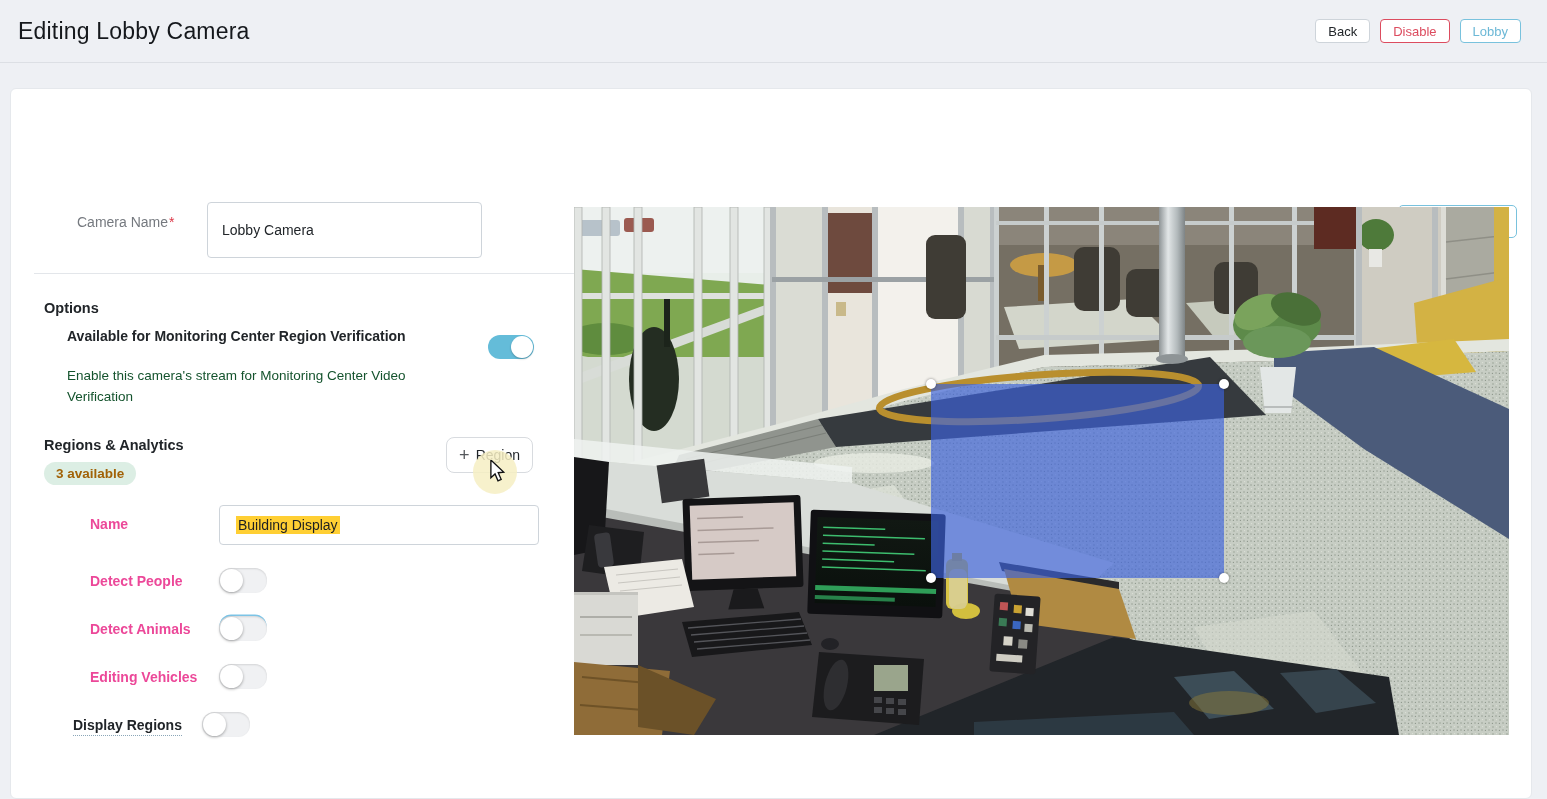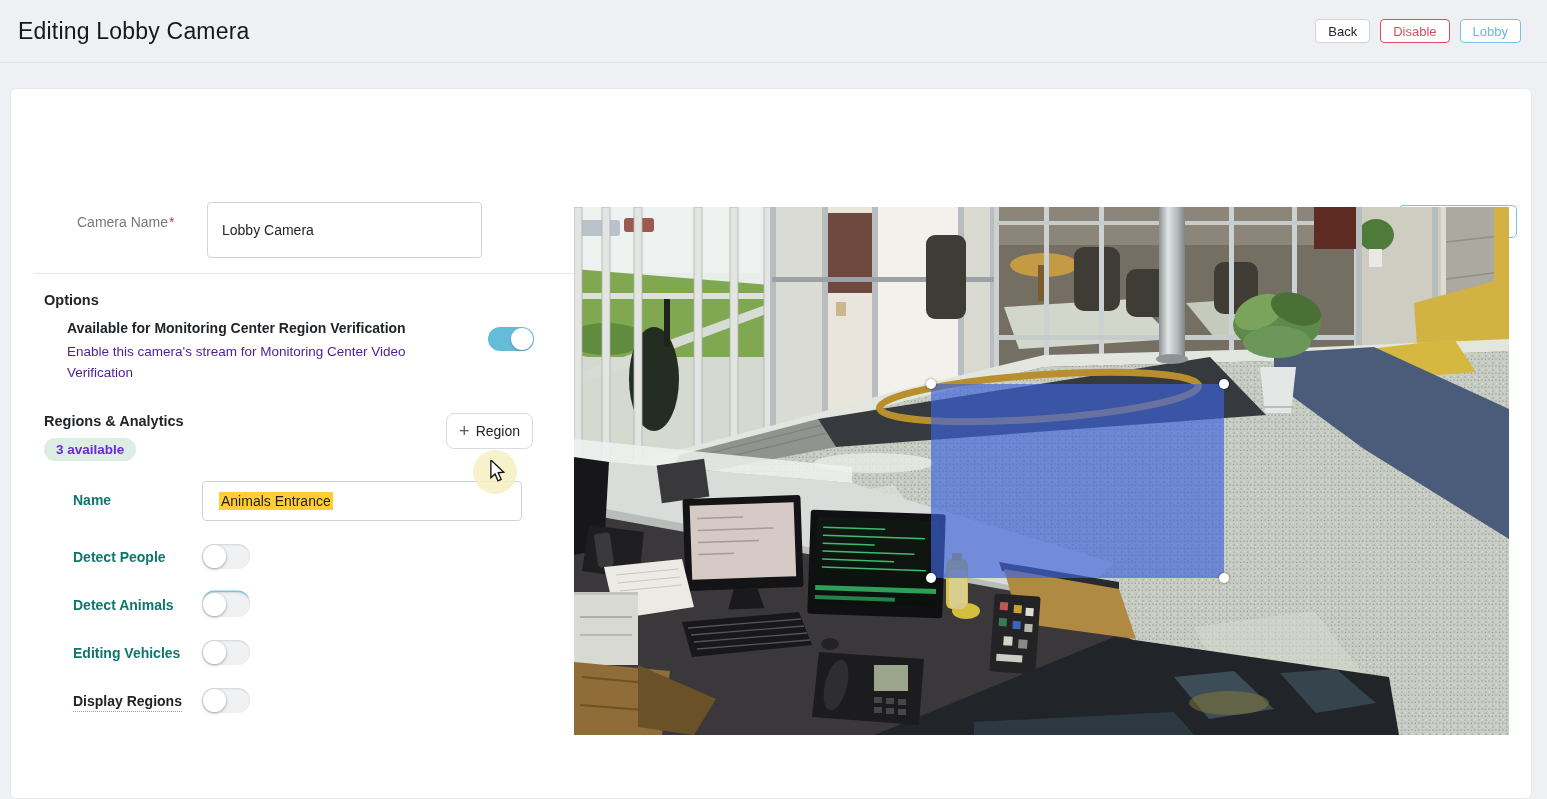--- a/index.html
+++ b/index.html
@@ -25,51 +25,51 @@
   .camera-name-label .req { color:#dc3545; margin-left:1px; }
   .camera-name-input { position:absolute; left:196px; top:113px; width:275px; height:56px;
           border:1px solid #ced4da; border-radius:4px; padding:0 14px; font-size:14px;
           font-family:"Liberation Sans", sans-serif; color:#212529; }
   .btn-details { position:absolute; right:14px; top:116px; height:33px; border-radius:5px; font-size:13.5px; }
   .divider { position:absolute; left:23px; right:24px; top:184px; border-top:1px solid #e3e6ea; }
 
   
   .left-col { position:absolute; left:0; top:185px; width:563px; }
   .section-heading { font-size:14.5px; font-weight:bold; color:#212529; }
-  .options-heading { margin:18px 0 12px 33px; }
+  .options-heading { margin:26px 0 12px 33px; }
   .monitoring-row { display:flex; margin-left:56px; margin-right:40px; }
   .monitoring-text { width:352px; }
   .monitoring-label { font-size:14px; font-weight:bold; color:#212529; }
-  .monitoring-desc { font-size:13.5px; color:#4c1d95; margin-top:5px; line-height:21px; width:345px; }
+  .monitoring-desc { font-size:13.5px; color:#14532d; margin-top:21px; line-height:21px; width:345px; }
 
   .switch { position:relative; width:46px; height:24px; border-radius:12px;
             background:#f0f1f3; box-shadow:inset 0 1px 2px rgba(0,0,0,.12); cursor:pointer; flex:0 0 auto; }
   .switch .knob { position:absolute; left:1px; top:1px; width:22px; height:22px; border-radius:50%;
             background:#fff; box-shadow:0 1px 3px rgba(0,0,0,.35); }
   .switch.on { background:#64bcd9; box-shadow:none; }
   .switch.on .knob { left:auto; right:1px; box-shadow:0 1px 2px rgba(0,0,0,.25); }
   .monitoring-row .switch { margin-left:auto; margin-top:7px; }
 
   .regions-header { display:flex; align-items:flex-start; margin:30px 41px 0 33px; }
-  .badge-available { display:inline-block; margin-top:9px; background:#dceee4; color:#6d28d9;
+  .badge-available { display:inline-block; margin-top:9px; background:#dceee4; color:#a16207;
             font-size:13.5px; font-weight:bold; padding:4px 12px; border-radius:12px; }
   .btn-add-region { margin-left:auto; height:36px; border-radius:8px; border-color:#d8dbdf; font-size:14px; gap:6px; }
   .plus-glyph { font-size:18px; font-weight:400; color:#55585c; line-height:1; }
 
   .cursor-wrap { position:absolute; left:462px; top:176px; width:44px; height:44px; pointer-events:none; }
   .cursor-halo { position:absolute; left:0; top:0; width:44px; height:44px; border-radius:50%; background:#f6efc3; opacity:.85; }
   .cursor-arrow { position:absolute; left:16px; top:10px; }
 
   .region-header-row { display:flex; align-items:center; margin:36px 41px 0 33px; }
   .region-dot { width:19px; height:19px; border-radius:50%; background:#2f5fe3; margin:0 8px 0 19px; flex:0 0 auto; }
   .region-title { font-size:17.5px; font-weight:bold; color:#101214; }
   .trash-btn { margin-left:auto; cursor:pointer; background:none; border:none; padding:0; }
 
   .field-row { display:flex; align-items:center; margin:0 0 0 62px; }
-  .field-row .field-label { width:129px; font-size:14px; font-weight:bold; color:#0f766e; flex:0 0 auto; }
+  .field-row .field-label { width:129px; font-size:14px; font-weight:bold; color:#ec4899; flex:0 0 auto;margin-left:17px; }
   .region-name-row { margin-top:20px; align-items:flex-start; }
   .region-name-row .field-label { margin-top:11px; }
   .region-name-input { width:320px; height:40px; border:1px solid #ced4da; border-radius:4px;
           display:flex; align-items:center; padding:0 16px; font-size:14px; cursor:text; background:#fff; }
   .hl-text { background:#ffcf33; color:#1d1f22; padding:1px 2px; }
   .toggle-row { margin-top:23px; }
   .toggle-row .switch { width:48px; height:25px; }
   .toggle-row .switch .knob { width:23px; height:23px; }
   .switch.focus-edge { box-shadow:inset 0 1px 2px rgba(0,0,0,.12), 0 -2px 0 -0.5px #7cc4e6; }
   .display-regions-label { width:129px; flex:0 0 auto; }
@@ -138,21 +138,21 @@
       <div class="cursor-halo"></div>
       <svg class="cursor-arrow" width="16" height="22" viewBox="0 0 12 18">
         <path d="M1,0 L1,14.5 L4.4,11.4 L6.8,17 L9.4,15.8 L7,10.4 L11.6,10 Z" fill="#fff" stroke="#111" stroke-width="1.1"></path>
       </svg>
     </div>
 
 
     <div class="field-row region-name-row">
       <div class="field-label">Name</div>
       <div class="region-name-input">
-        <span class="hl-text">Animals Entrance</span>
+        <span class="hl-text">Building Display</span>
       </div>
     </div>
 
     <div class="field-row toggle-row">
       <div class="field-label">Detect People</div>
       <div class="switch">
           <div class="knob"></div>
         </div>
     </div>
 

